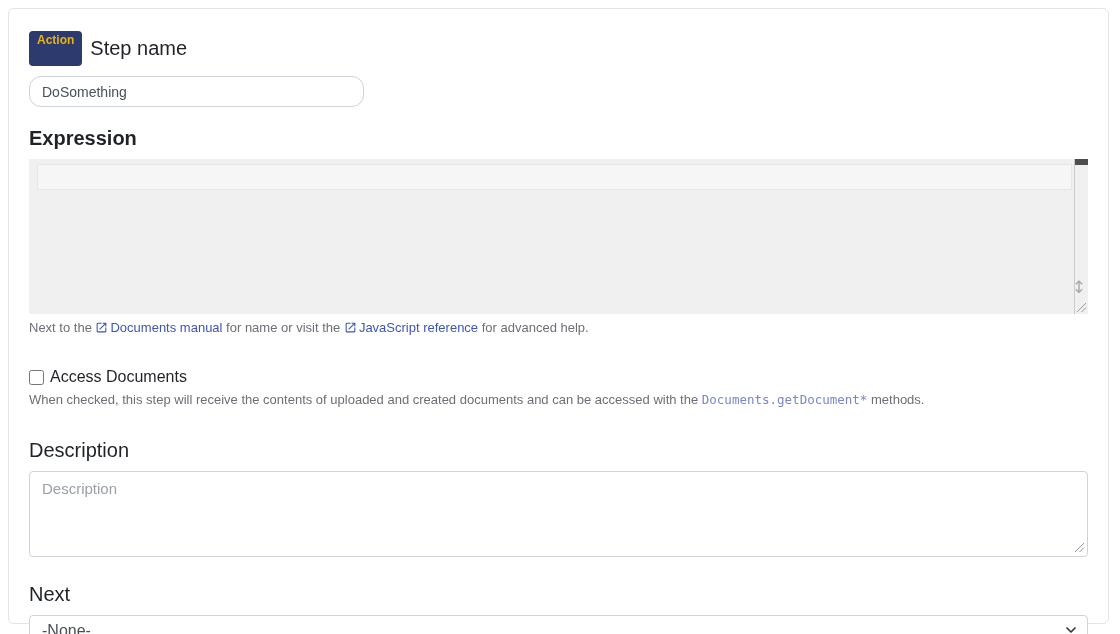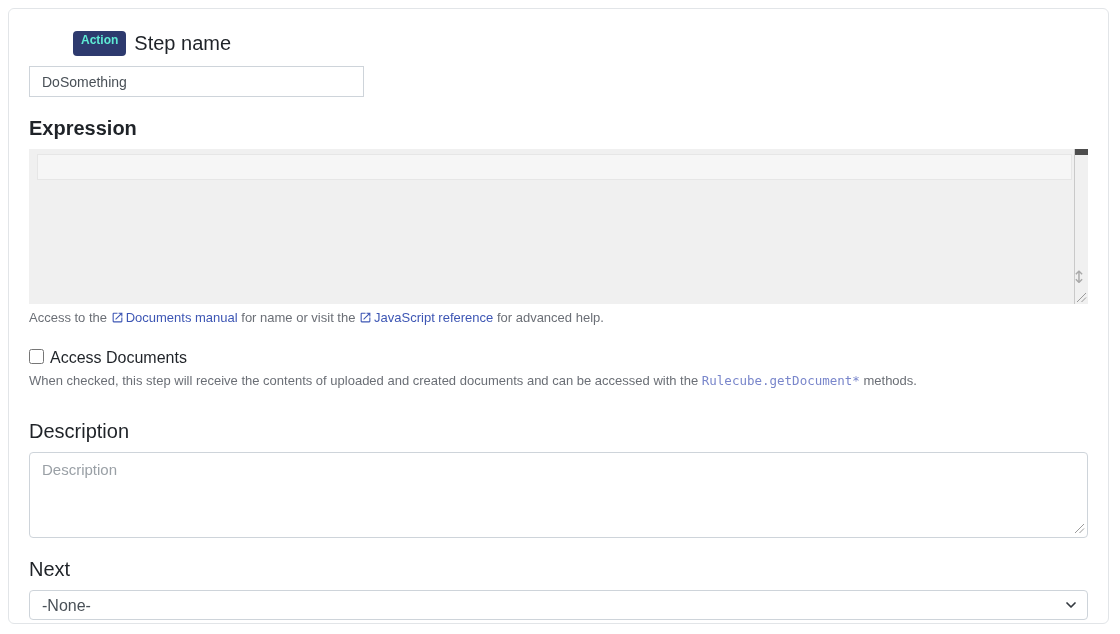--- a/index.html
+++ b/index.html
@@ -19,28 +19,28 @@
     width:1120px;height:634px;overflow:hidden;
   }
   .card{
     margin:8px 11px 8px 8px;height:616px;
     border:1px solid #e2e5e8;border-radius:6px;
     padding:20px 20px;background:#fff;
   }
   
   .row-badge{display:flex;align-items:center;gap:8px;margin-top:2px;}
   .badge{
-    background:var(--badge-bg);color:#5eead4;
+    background:var(--badge-bg);color:#eab308;
     font-size:12px;font-weight:bold;
-    padding:3px 8px 10px;border-radius:4px;line-height:1;margin-left:44px;
+    padding:3px 8px 20px;border-radius:4px;line-height:1;
   }
   .field-label{font-size:20px;color:var(--label);}
   .text-input{
     display:block;margin-top:10px;width:335px;height:31px;
-    border:1px solid var(--input-border);border-radius:0;
+    border:1px solid var(--input-border);border-radius:12px;
     padding:0 12px;font-size:14px;color:var(--input-text);
     font-family:"Liberation Sans","DejaVu Sans",sans-serif;outline:none;background:#fff;
   }
   .lbl-expression{display:block;margin-top:20px;font-weight:bold;}
   
   .editor{
     position:relative;margin-top:9px;height:155px;width:100%;
     background:#f0f0f0;overflow:hidden;
   }
   .editor-line{
@@ -61,39 +61,39 @@
   }
   .grip{position:absolute;right:1px;bottom:1px;width:12px;height:12px;}
   
   .helper{margin-top:6px;font-size:13px;color:var(--helper);}
   .helper a{color:var(--link);text-decoration:none;cursor:pointer;}
   .ext-icon{
     display:inline-block;width:13px;height:13px;vertical-align:-2px;margin-right:2px;
   }
   .ext-icon svg{display:block;width:13px;height:13px;fill:var(--link);}
   
-  .row-check{display:flex;gap:6px;margin-top:24px;}
+  .row-check{display:flex;align-items:center;gap:6px;margin-top:33px;}
   .row-check input{width:15px;height:15px;margin:0;accent-color:#fff;}
   .check-label{font-size:16px;}
   .code{
     font-family:"DejaVu Sans Mono","Liberation Mono",monospace;
     font-size:12.5px;color:var(--code);
   }
   
   .lbl-description{display:block;margin-top:32px;}
   .textarea-wrap{position:relative;margin-top:9px;}
   .textarea{
     display:block;width:100%;height:86px;resize:none;
     border:1px solid var(--input-border);border-radius:4px;
     padding:8px 12px;font-size:15px;color:var(--input-text);
     font-family:"Liberation Sans","DejaVu Sans",sans-serif;outline:none;background:#fff;
   }
   .textarea::placeholder{color:#9aa0a6;opacity:1;}
   
-  .lbl-next{display:block;margin-top:20px;}
+  .lbl-next{display:block;margin-top:26px;}
   .select-wrap{position:relative;margin-top:9px;}
   .select{
     -webkit-appearance:none;appearance:none;
     display:block;width:100%;height:30px;
     border:1px solid var(--input-border);border-radius:4px;
     padding:0 30px 0 12px;font-size:16px;color:var(--input-text);
     font-family:"Liberation Sans","DejaVu Sans",sans-serif;background:#fff;outline:none;
   }
   .select-chevron{
     position:absolute;right:9px;top:7px;width:16px;height:16px;pointer-events:none;
@@ -115,33 +115,33 @@
     <div class="editor-line"></div>
     <div class="editor-scrollbar">
       <div class="editor-thumb"></div>
       <div class="editor-updown">↕</div>
       <svg class="grip" viewBox="0 0 12 12">
         <path d="M11 2 L2 11 M11 6.5 L6.5 11" stroke="#9a9a9a" stroke-width="1" fill="none"></path>
       </svg>
     </div>
   </div>
   <div class="helper">
-    <span>Access to the </span><a><span class="ext-icon"><svg viewBox="0 0 24 24">
+    <span>Next to the </span><a><span class="ext-icon"><svg viewBox="0 0 24 24">
             <path d="M19 19H5V5h7V3H5a2 2 0 0 0-2 2v14a2 2 0 0 0 2 2h14a2 2 0 0 0 2-2v-7h-2v7zM14 3v2h3.59l-9.83 9.83 1.41 1.41L19 6.41V10h2V3h-7z"></path>
           </svg></span><span>Documents manual</span></a><span> for name or visit the </span><a><span class="ext-icon"><svg viewBox="0 0 24 24">
             <path d="M19 19H5V5h7V3H5a2 2 0 0 0-2 2v14a2 2 0 0 0 2 2h14a2 2 0 0 0 2-2v-7h-2v7zM14 3v2h3.59l-9.83 9.83 1.41 1.41L19 6.41V10h2V3h-7z"></path>
           </svg></span><span>JavaScript reference</span></a><span> for advanced help.</span>
   </div>
 
   <label class="row-check">
     <input type="checkbox" style="">
     <span class="check-label">Access Documents</span>
   </label>
   <div class="helper">
-    <span>When checked, this step will receive the contents of uploaded and created documents and can be accessed with the </span><span class="code">Rulecube.getDocument*</span><span> methods.</span>
+    <span>When checked, this step will receive the contents of uploaded and created documents and can be accessed with the </span><span class="code">Documents.getDocument*</span><span> methods.</span>
   </div>
 
   <span class="field-label lbl-description">Description</span>
   <div class="textarea-wrap">
     <textarea class="textarea" placeholder="Description" style=""></textarea>
     <svg class="grip" viewBox="0 0 12 12" style="right:3px;bottom:4px;">
       <path d="M11 2 L2 11 M11 6.5 L6.5 11" stroke="#9a9a9a" stroke-width="1" fill="none"></path>
     </svg>
   </div>
 

